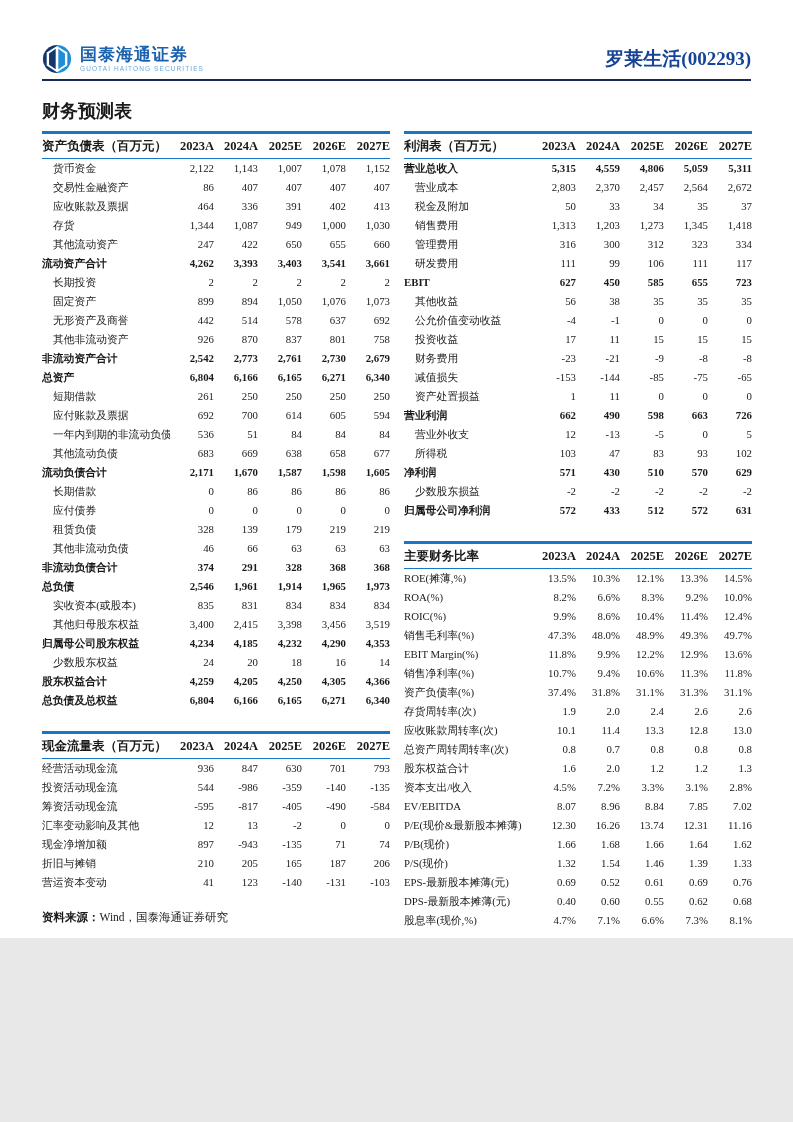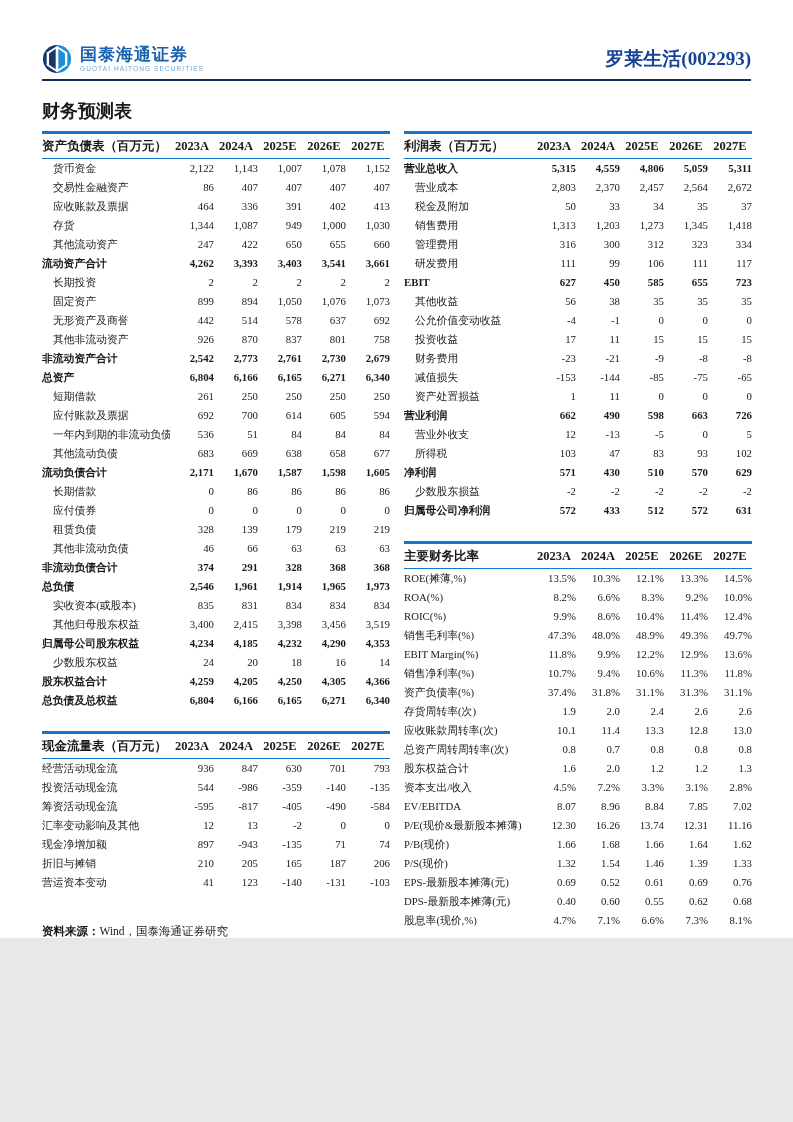--- a/index.html
+++ b/index.html
@@ -33,32 +33,32 @@
   .col{flex:1 1 0;min-width:0;}
   .tbl-gap{height:21px;}
   
   table.fin{width:100%;border-collapse:collapse;table-layout:fixed;}
   table.fin thead tr{
     border-top:3px solid #1677C8;
     border-bottom:1.5px solid #1677C8;
   }
   table.fin th{padding:4px 0 3px 0;font-size:12.5px;white-space:nowrap;}
   th.t-title{text-align:left;width:128px;}
-  th.t-year{text-align:center;width:44px;}
+  th.t-year{text-align:right;width:44px;}
   table.fin td{
     font-size:10.8px;
     padding:0;height:19px;line-height:19px;
     white-space:nowrap;overflow:hidden;
   }
   td.lbl{text-align:left;}
   td.val{text-align:right;}
   tr.indent td.lbl{padding-left:11px;}
   tr.bold td{font-weight:700;}
   
-  .source{margin-top:32px;font-size:11.5px;}
+  .source{margin-top:18px;font-size:11.5px;}
   .source b{font-weight:700;}
   .footer{
     position:absolute;left:42px;top:1064px;
     font-size:11.5px;color:#1a1a1a;font-weight:bold;
   }
 </style>
 </head>
 <body>
 
 <div class="page">

